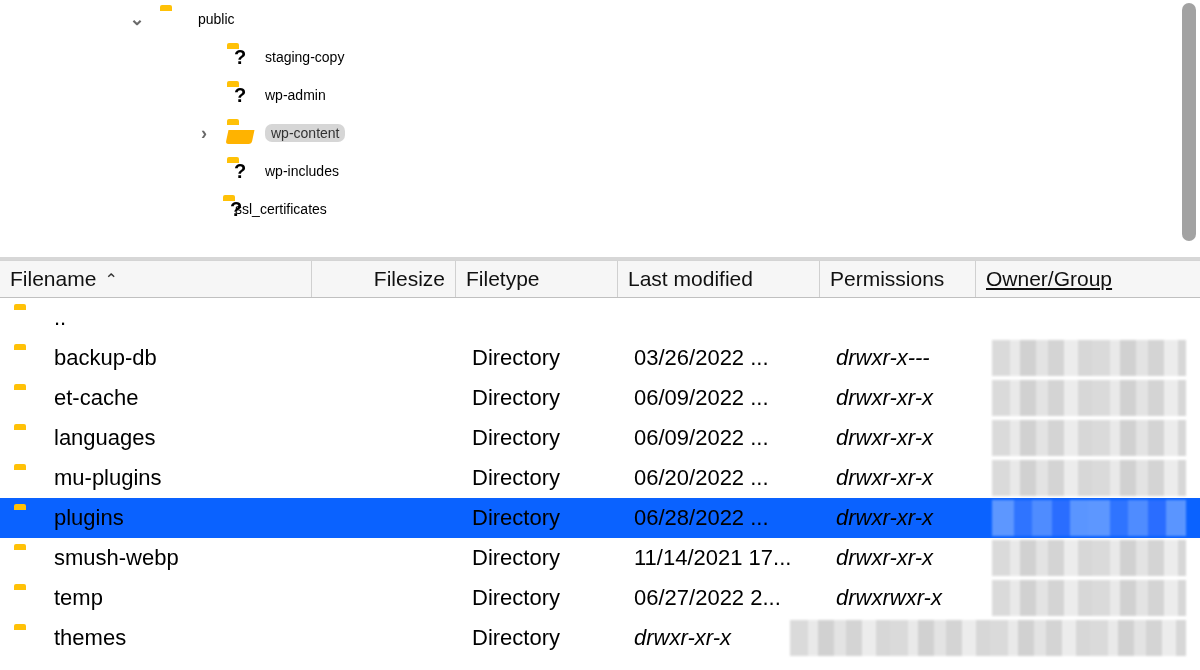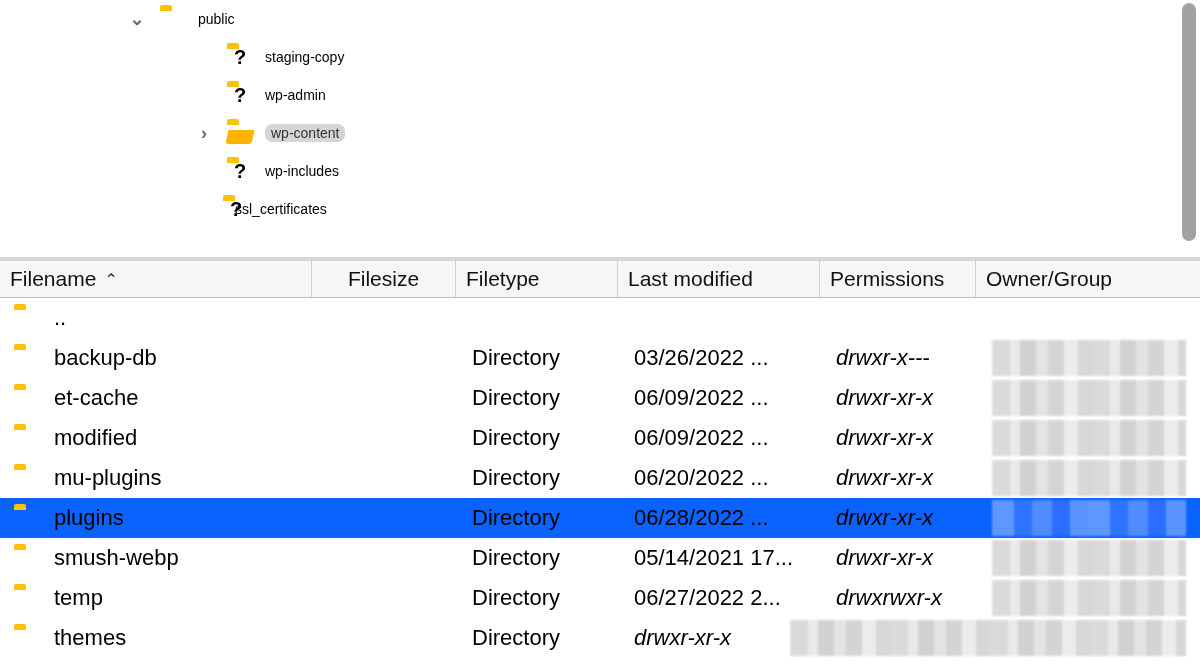--- a/index.html
+++ b/index.html
@@ -62,25 +62,25 @@
     display:flex; align-items:center;
     height:38px;
     border-top:1px solid #d4d4d4;
     border-bottom:1px solid #c0c0c0;
     background:#f6f6f6;
     font-size:21px; color:#111;
   }
   .hd { display:flex; align-items:center; height:100%; padding:12px 10px; border-right:1px solid #d0d0d0; }
   .hd:last-child { border-right: none; }
   .hd-filename  { width: 312px; }
-  .hd-filesize  { width: 144px; justify-content:center; }
+  .hd-filesize  { width: 144px; justify-content:flex-end; }
   .hd-filetype  { width: 162px; }
   .hd-lastmod   { width: 202px; }
   .hd-perms     { width: 156px; }
-  .hd-owner     { flex: 1; }
+  .hd-owner     { flex: 1; text-decoration: underline; }
   .sort-asc { margin-left:8px; font-size:16px; color:#333; }
 
   
   .list { flex:1; overflow:hidden; background:#fff; }
   .row {
     display:flex; align-items:center; height:40px;
     padding-left:14px;
   }
   .row.sel { background:#0a62ff; color:#000000; }
   .row .icon { flex:0 0 30px; margin-right:10px; }
@@ -210,21 +210,21 @@
         <span class="c-last">06/09/2022 ...</span>
         <span class="c-perm">drwxr-xr-x</span>
         <span class="c-owner">
           <span class="blur-box">
             <span class="blur-stripe"></span>
           </span>
         </span>
       </div>
       <div class="row">
         <span class="icon"><span class="folder"></span></span>
-        <span class="c-name">modified</span>
+        <span class="c-name">languages</span>
         <span class="c-size"></span>
         <span class="c-type">Directory</span>
         <span class="c-last">06/09/2022 ...</span>
         <span class="c-perm">drwxr-xr-x</span>
         <span class="c-owner">
           <span class="blur-box">
             <span class="blur-stripe"></span>
           </span>
         </span>
       </div>
@@ -252,21 +252,21 @@
           <span class="blur-box">
             <span class="blur-stripe"></span>
           </span>
         </span>
       </div>
       <div class="row">
         <span class="icon"><span class="folder"></span></span>
         <span class="c-name">smush-webp</span>
         <span class="c-size"></span>
         <span class="c-type">Directory</span>
-        <span class="c-last">05/14/2021 17...</span>
+        <span class="c-last">11/14/2021 17...</span>
         <span class="c-perm">drwxr-xr-x</span>
         <span class="c-owner">
           <span class="blur-box">
             <span class="blur-stripe"></span>
           </span>
         </span>
       </div>
       <div class="row">
         <span class="icon"><span class="folder"></span></span>
         <span class="c-name">temp</span>

